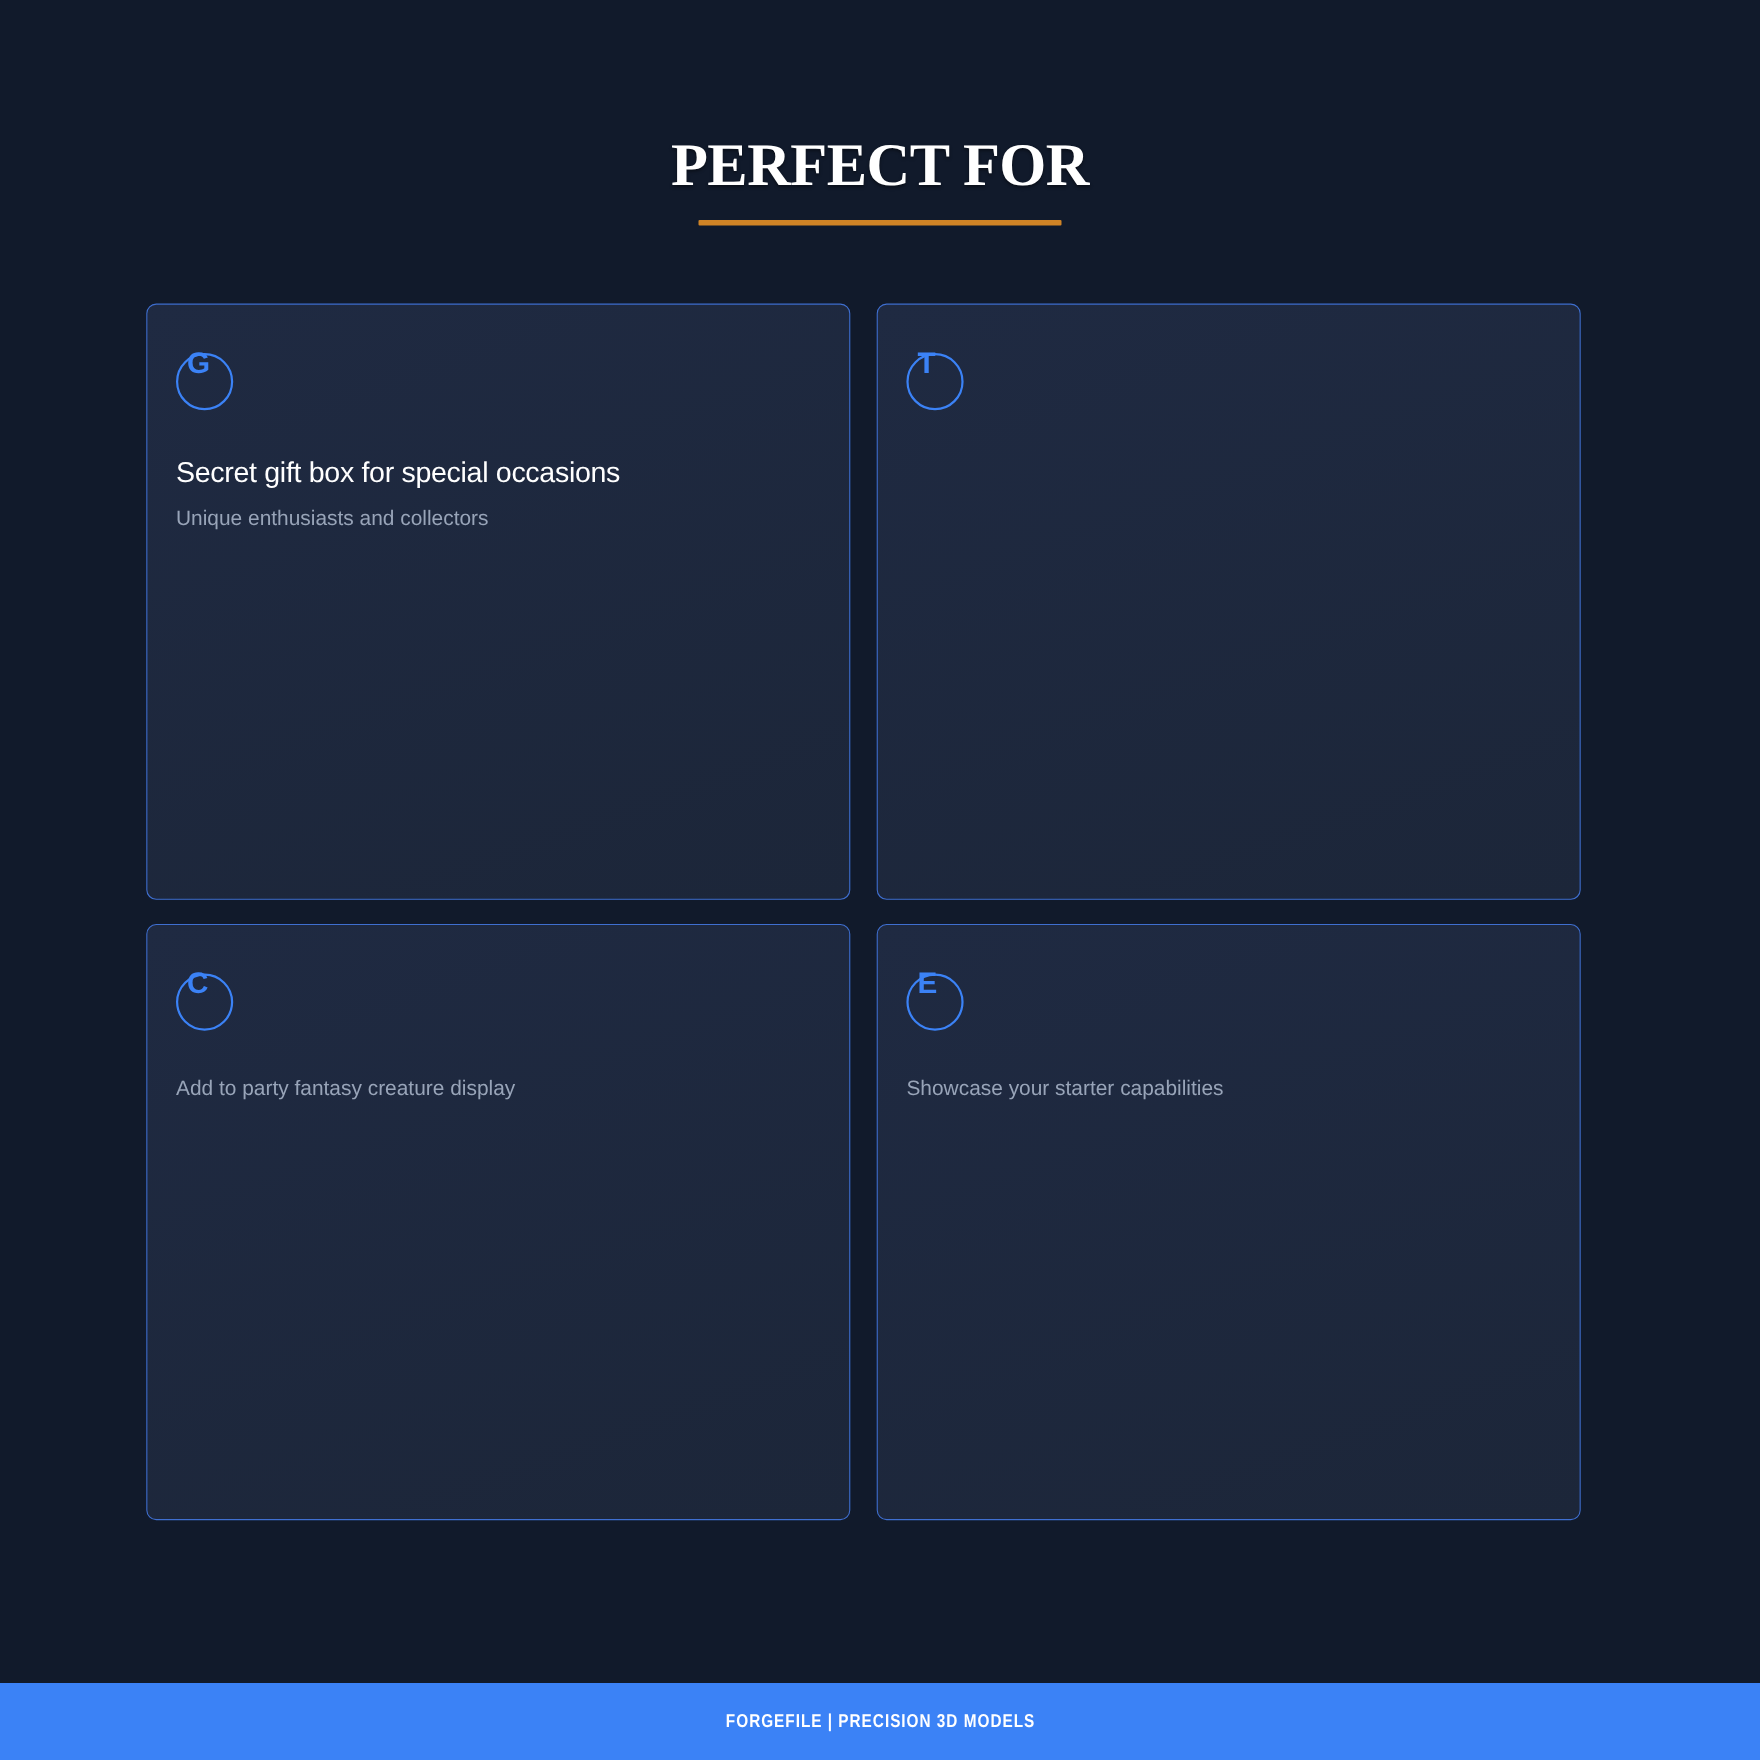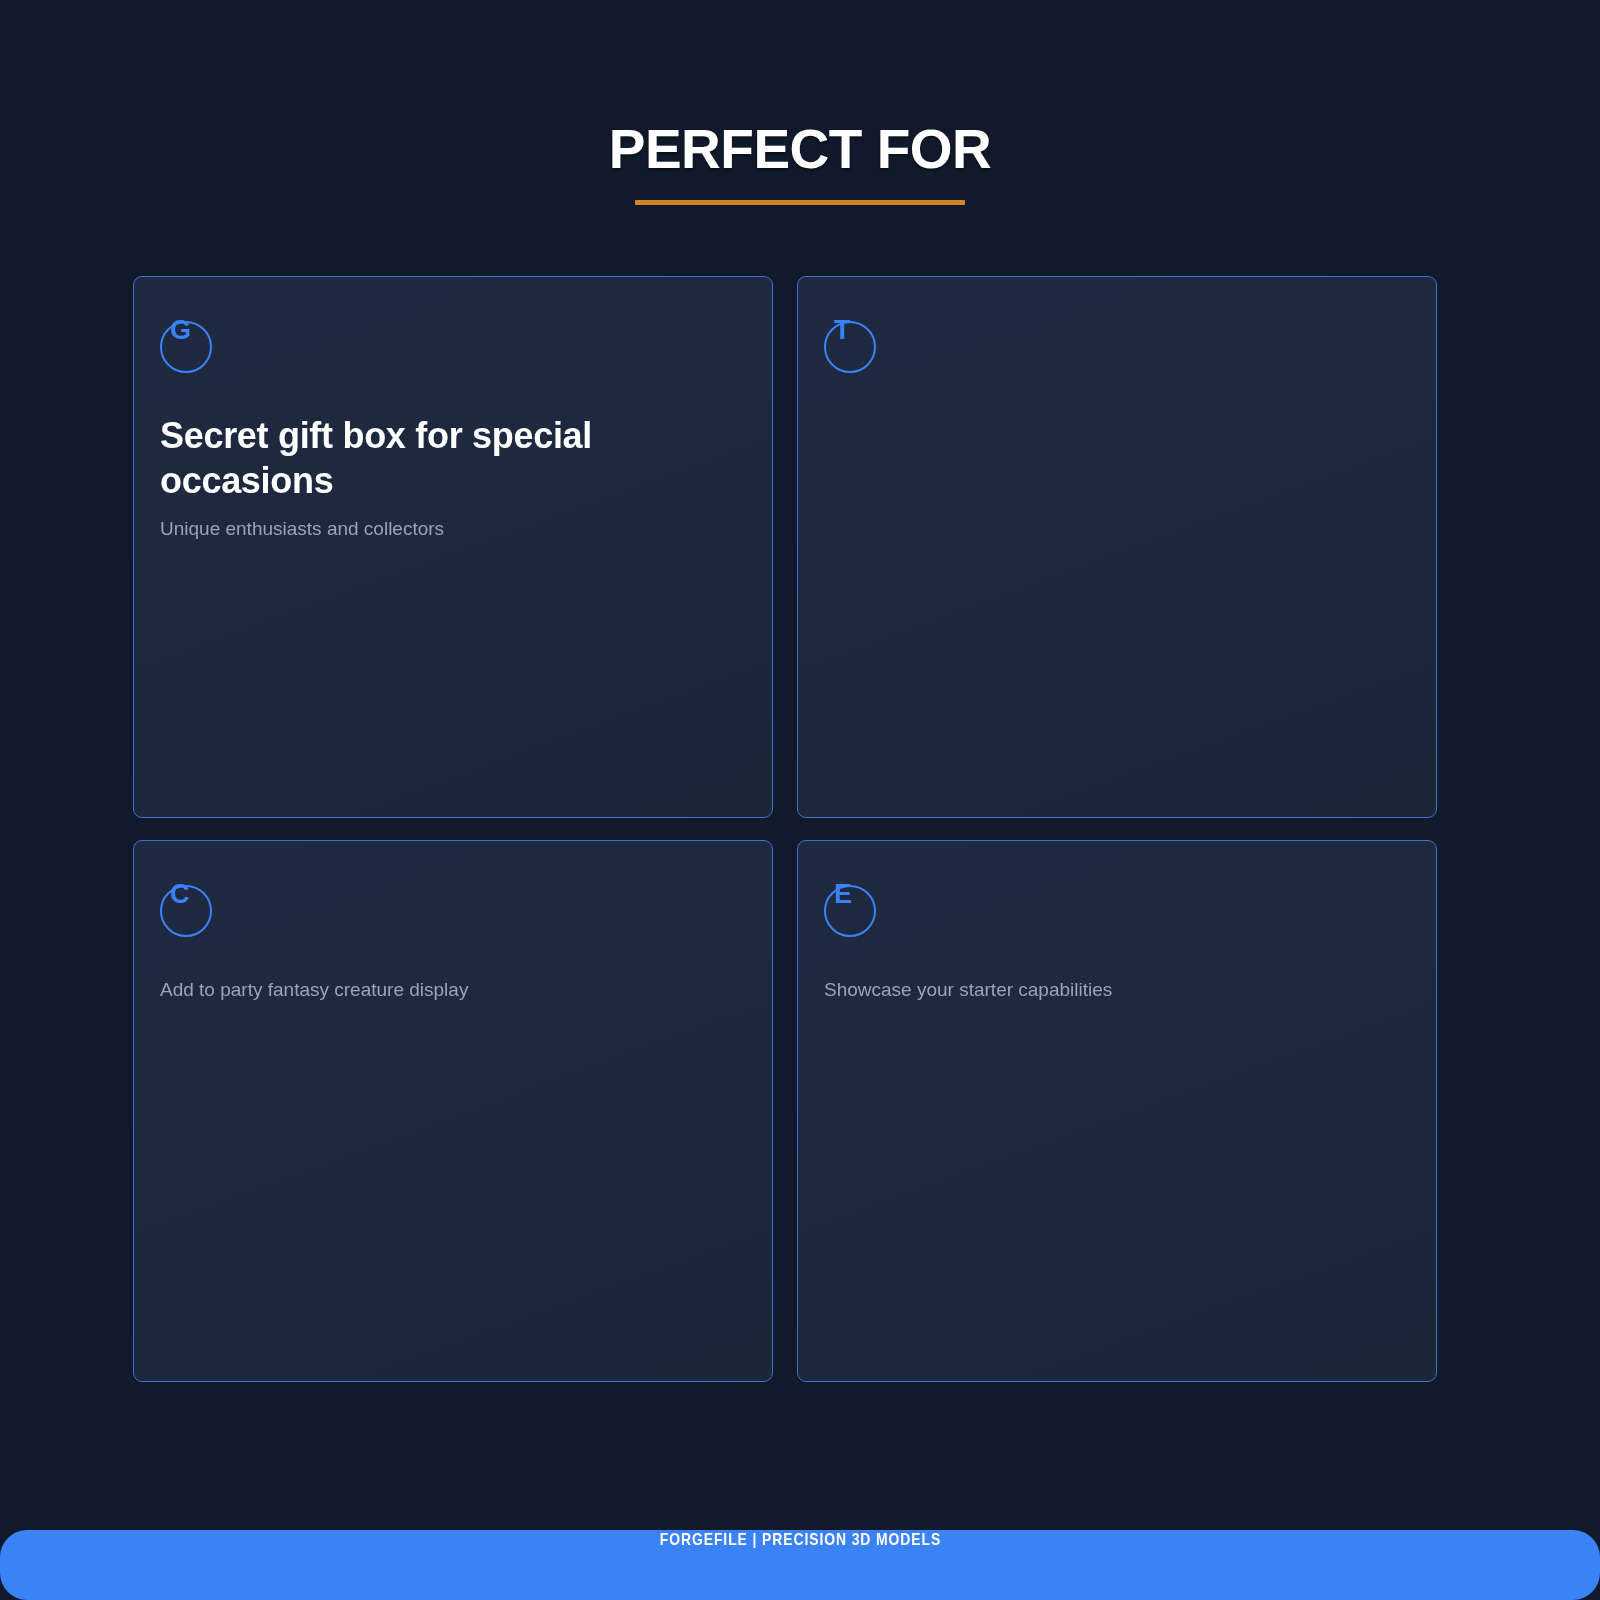--- a/index.html
+++ b/index.html
@@ -28,20 +28,21 @@
     display: inline-block;
     position: relative;
     color: #ffffff;
     font-size: 55px;
     font-weight: 900;
     letter-spacing: -0.5px;
     line-height: 1.0;
     text-transform: uppercase;
     padding-bottom: 28px;
     text-shadow: 0 2px 3px rgba(0,0,0,0.45);
+    font-family: Liberation Serif, serif;
   }
 
   .title-underline {
     position: absolute;
     left: 50%;
     transform: translateX(-50%);
     bottom: 0;
     width: 330px;
     height: 5px;
     background: #d08426;
@@ -91,22 +92,22 @@
     top: -4px;
     color: #3b82f6;
     font-size: 27px;
     font-weight: 700;
     line-height: 1;
     font-family: "Liberation Sans", sans-serif;
   }
 
   .card-title {
     color: #ffffff;
-    font-size: 36px;
-    font-weight: 700;
+    font-size: 26px;
+    font-weight: 400;
     letter-spacing: -0.3px;
     line-height: 1.25;
     margin-bottom: 13px;
   }
 
   .card-subtitle {
     color: #98a4b8;
     font-size: 19px;
     font-weight: 400;
     line-height: 1.35;
@@ -114,23 +115,22 @@
 
   
   .footer-bar {
     position: absolute;
     left: 0;
     bottom: 0;
     width: 1600px;
     height: 70px;
     background: #3b82f6;
     display: flex;
-    align-items: flex-start;
+    align-items: center;
     justify-content: center;
-    border-radius: 27px;
   }
 
   .footer-text {
     color: #ffffff;
     font-size: 17px;
     font-weight: 700;
     letter-spacing: 1.1px;
     text-transform: uppercase;
     transform: scaleX(0.82);
     white-space: nowrap;

